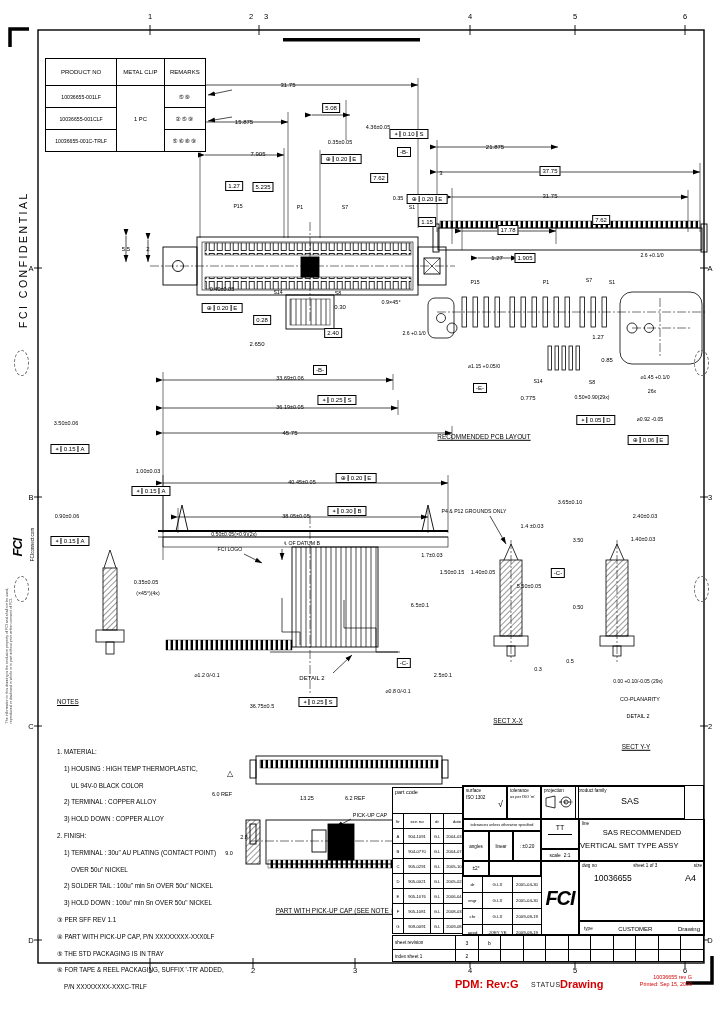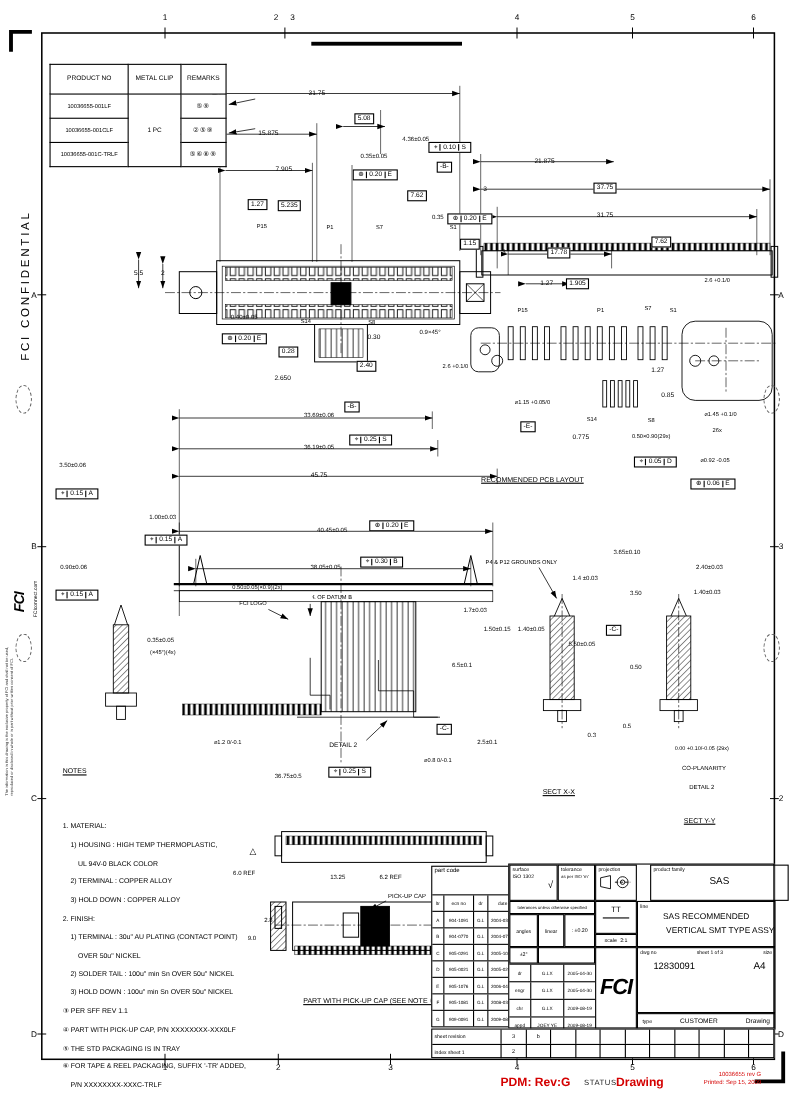--- a/index.html
+++ b/index.html
@@ -531,21 +531,21 @@
     <span class="lbl">projection</span>
     <svg width="34" height="16" style="display:block;margin:0 auto">
       <g stroke="#000" fill="none" stroke-width="0.8">
         <path d="M3,4 L12,2 L12,14 L3,12 Z"></path>
         <circle cx="23" cy="8" r="5"></circle>
             <circle cx="23" cy="8" r="2"></circle>
         <line x1="16" y1="8" x2="30" y2="8" stroke-dasharray="3 1.5"></line>
       </g>
     </svg>
   </div>
-  <div class="cell" style="left:128px;top:0;width:126px;height:33px">
+  <div class="cell" style="left:112px;top:0;width:110px;height:33px">
     <span class="lbl">product family</span>
     <div class="big" style="text-align:center;margin-top:2px">SAS</div>
   </div>
 
   <div class="cell" style="left:0;top:33px;width:78px;height:12px;font-size:3.8px;display:flex;align-items:center;justify-content:center">
     <span>tolerances unless otherwise specified</span>
   </div>
   <div class="cell" style="left:0;top:45px;width:26px;height:30px;font-size:4.6px;display:flex;align-items:center;justify-content:center">
     <span>angles</span>
   </div>
@@ -590,30 +590,30 @@
     <span>scale</span>
     <span>2:1</span>
   </div>
   <div class="cell" id="fci-cell" style="left:78px;top:75px;width:38px;height:75px;display:flex;align-items:center;justify-content:center">
     <span class="fci-word" style="font-size:20px">FCI</span>
   </div>
 
   <div class="cell" style="left:116px;top:33px;width:126px;height:42px">
     <span class="lbl">line</span>
     <div style="font-size:7.6px;text-align:center;margin-top:1px">SAS RECOMMENDED</div>
-    <div style="font-size:7.6px;text-align:right;margin-top:4px">VERTICAL SMT TYPE ASSY</div>
+    <div style="font-size:7.6px;text-align:left;margin-top:4px">VERTICAL SMT TYPE ASSY</div>
   </div>
   <div class="cell" style="left:116px;top:75px;width:126px;height:60px">
     <div style="display:flex;justify-content:space-between">
       <span class="lbl">dwg no</span>
       <span class="lbl">sheet 1 of 3</span>
       <span class="lbl">size</span>
     </div>
     <div style="display:flex;justify-content:space-between;align-items:center;padding:4px 8px 0 14px">
-      <span style="font-size:8.5px">12830091</span>
+      <span style="font-size:8.5px">10036655</span>
       <span style="font-size:9px">A4</span>
     </div>
   </div>
   <div class="cell" style="left:116px;top:135px;width:126px;height:15px;display:flex;align-items:center;justify-content:space-between;padding:0 4px">
     <span style="font-size:4.6px">type</span>
     <span style="font-size:6px">CUSTOMER</span>
     <span style="font-size:6px">Drawing</span>
   </div>
 </div>
 

